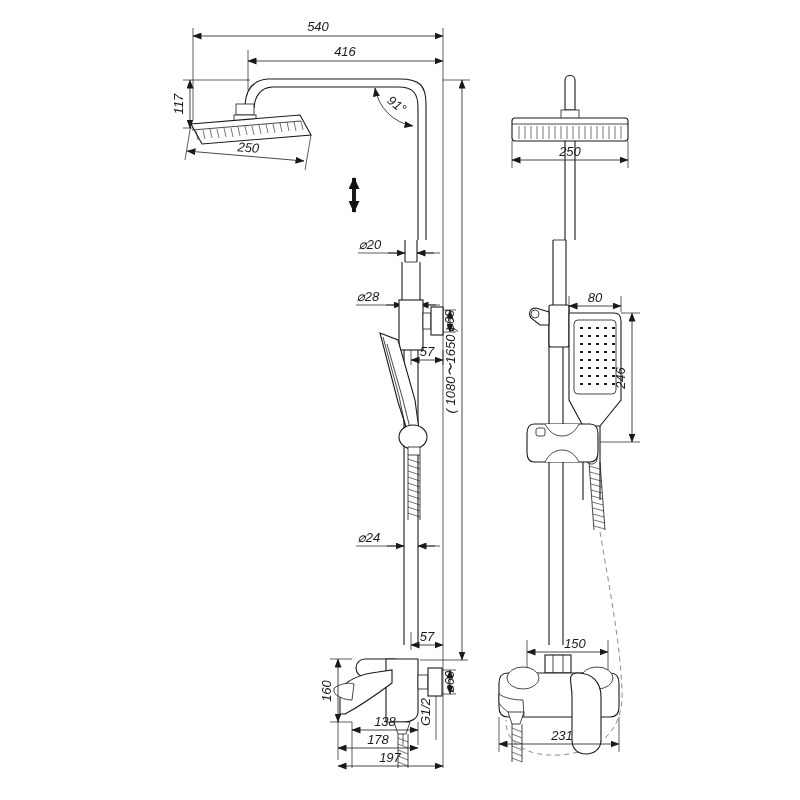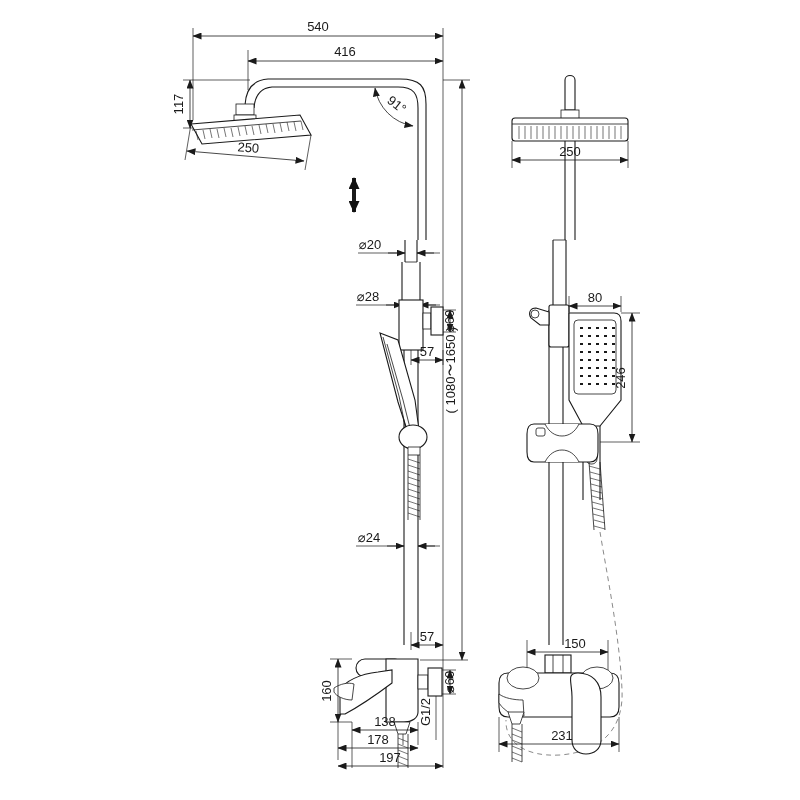--- a/index.html
+++ b/index.html
@@ -1,18 +1,18 @@
 <!DOCTYPE html>
 <html><head>
 <meta charset="utf-8">
 <title>Shower Column Technical Drawing</title>
 <style>
   html,body{margin:0;padding:0;background:#ffffff;}
   body{width:800px;height:800px;font-family:"Liberation Sans",sans-serif;overflow:hidden;}
-  #sheet{position:relative;width:800px;height:736px;background:#0369a1;}
+  #sheet{position:relative;width:800px;height:736px;background:#0369a1;font-style:italic;}
   svg{display:block;}
   .dimtext{font-family:"Liberation Sans",sans-serif;font-size:13px;fill:#1a1a1a;}
   .ln{stroke:#1a1a1a;fill:none;}
   .thin{stroke-width:0.8;}
   .med{stroke-width:1.1;}
   .ext{stroke:#1a1a1a;stroke-width:0.7;fill:none;}
   .dash{stroke:#6b6b6b;stroke-width:0.8;fill:none;stroke-dasharray:5 4;}
   .fillw{fill:#ffffff;}
   .hatch{stroke:#1a1a1a;stroke-width:0.6;fill:none;}
 </style>

